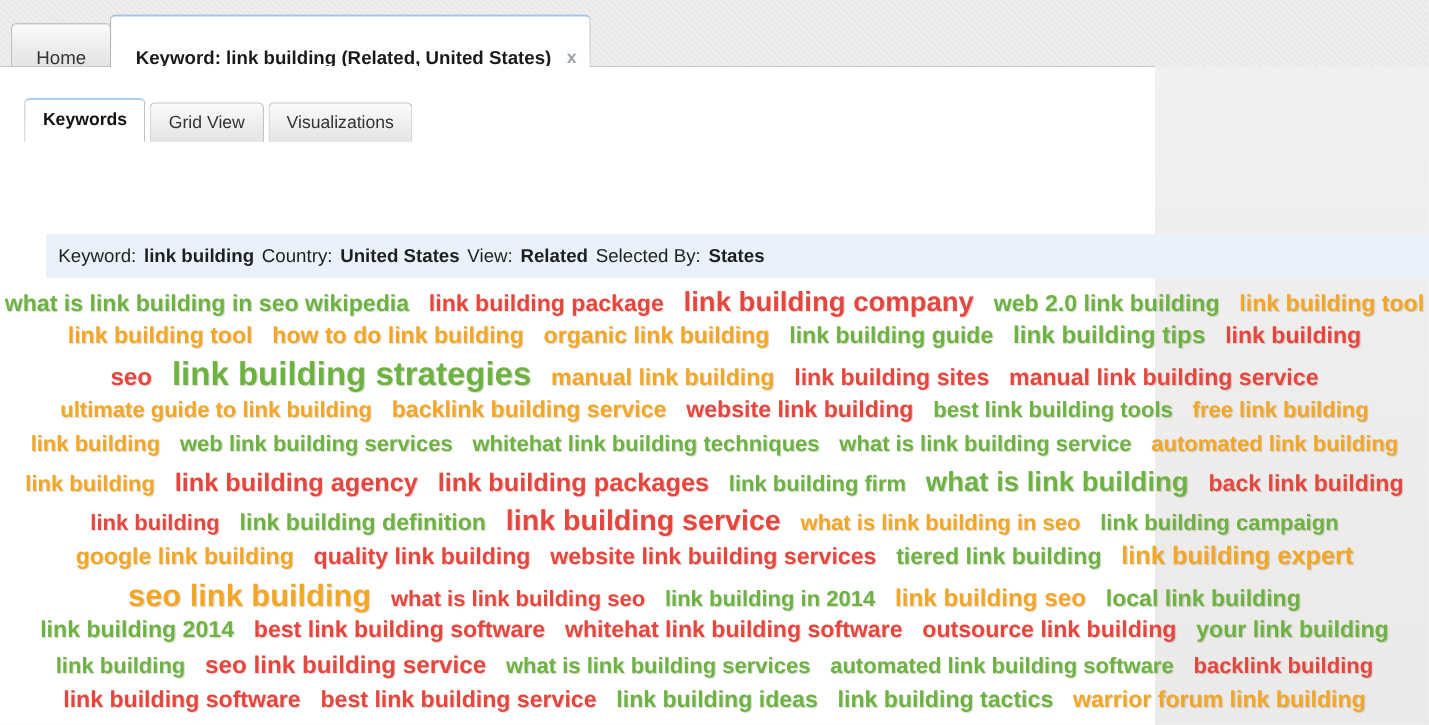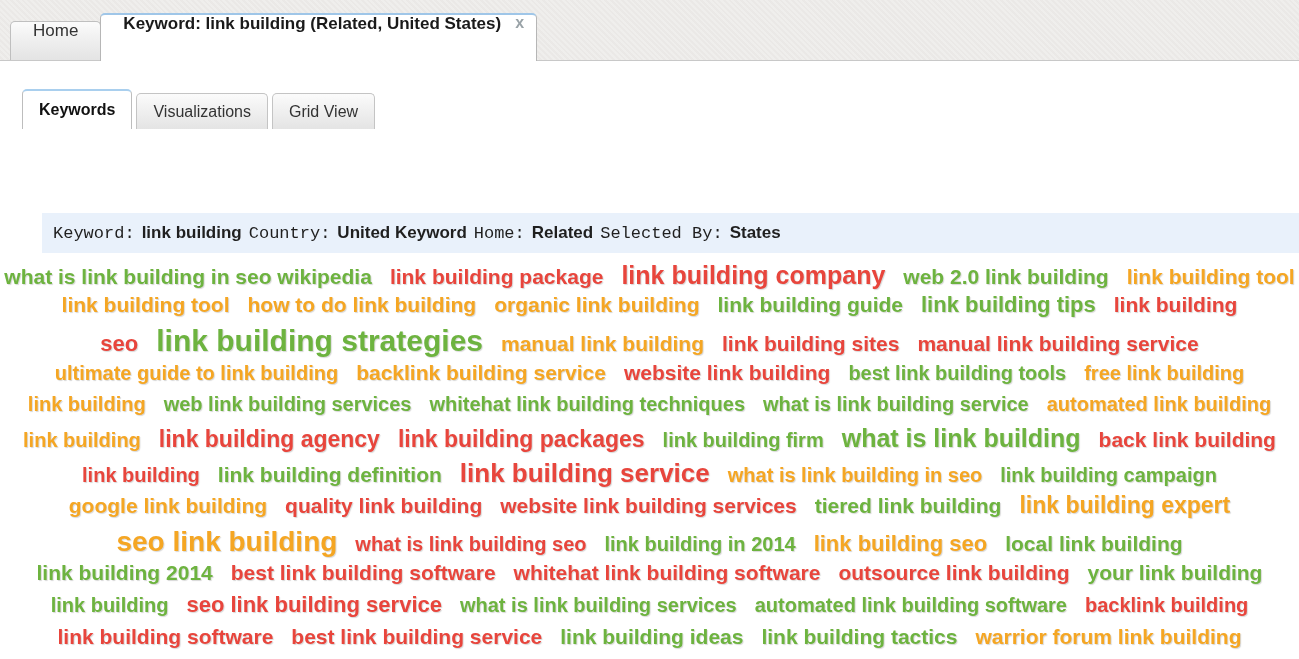--- a/index.html
+++ b/index.html
@@ -45,21 +45,21 @@
     width: 1299px;
     height: 61px;
     display: flex;
     align-items: flex-end;
     padding-left: 10px;
     box-sizing: border-box;
   }
   .wtab {
     position: relative;
     display: flex;
-    align-items: flex-start;
+    align-items: flex-end;
     height: 40px;
     margin-right: -1px;
     padding: 0 22px;
     box-sizing: border-box;
     border: 1px solid #bfbfbf;
     border-bottom: none;
     border-radius: 5px 5px 0 0;
     background: linear-gradient(180deg, #fbfbfb 0%, #ededed 55%, #e3e3e3 100%);
     color: #333333;
     font-size: 17px;
@@ -92,21 +92,21 @@
     font-weight: bold;
     font-family: "Liberation Sans", sans-serif;
     cursor: pointer;
   }
 
   
   #content {
     position: absolute;
     left: 0;
     top: 60px;
-    width: 1299px;
+    width: 1050px;
     height: 599px;
     background: #ffffff;
     border-top: 1px solid #c8c8c8;
     box-sizing: border-box;
   }
 
   
   #inner-tabs {
     position: absolute;
     left: 22px;
@@ -153,21 +153,21 @@
     height: 40px;
     background: #e9f1fb;
     box-sizing: border-box;
     display: flex;
     align-items: center;
     padding-left: 11px;
     font-size: 17px;
     color: #1f1f1f;
     white-space: nowrap;
   }
-  #infobar .lbl { font-weight: normal; font-family: Liberation Mono, monospace; }
+  #infobar .lbl { font-weight: normal; }
   #infobar .val { font-weight: bold; }
   #infobar .sp  { display: inline-block; width: 7px; }
 
   
   #cloud {
     position: absolute;
     left: 0;
     top: 195px;
     width: 1299px;
     height: 464px;
@@ -208,37 +208,37 @@
     </div>
   </div>
 
   <div id="content">
 
     <div id="inner-tabs">
       <div class="itab active">
         <span>Keywords</span>
       </div>
       <div class="itab">
+        <span>Grid View</span>
+      </div>
+      <div class="itab">
         <span>Visualizations</span>
-      </div>
-      <div class="itab">
-        <span>Grid View</span>
       </div>
     </div>
 
     <div id="infobar">
       <span class="lbl">Keyword:</span>
         <span class="sp"></span>
       <span class="val">link building</span>
         <span class="sp"></span>
       <span class="lbl">Country:</span>
         <span class="sp"></span>
-      <span class="val">United Keyword</span>
-        <span class="sp"></span>
-      <span class="lbl">Home:</span>
+      <span class="val">United States</span>
+        <span class="sp"></span>
+      <span class="lbl">View:</span>
         <span class="sp"></span>
       <span class="val">Related</span>
         <span class="sp"></span>
       <span class="lbl">Selected By:</span>
         <span class="sp"></span>
       <span class="val">States</span>
     </div>
 
     <div id="cloud">
         <div class="cloud-row" style="position: absolute; top: 7px; left: -10px; width: 1319px; height: 33px;"><span class="kw" style="color: rgb(109, 179, 63); font-size: 21px;">what is link building in seo wikipedia</span><span class="kw" style="color: rgb(232, 69, 60); font-size: 21px;">link building package</span><span class="kw" style="color: rgb(232, 69, 60); font-size: 25px;">link building company</span><span class="kw" style="color: rgb(109, 179, 63); font-size: 21px;">web 2.0 link building</span><span class="kw" style="color: rgb(245, 166, 35); font-size: 21px;">link building tool</span></div>

